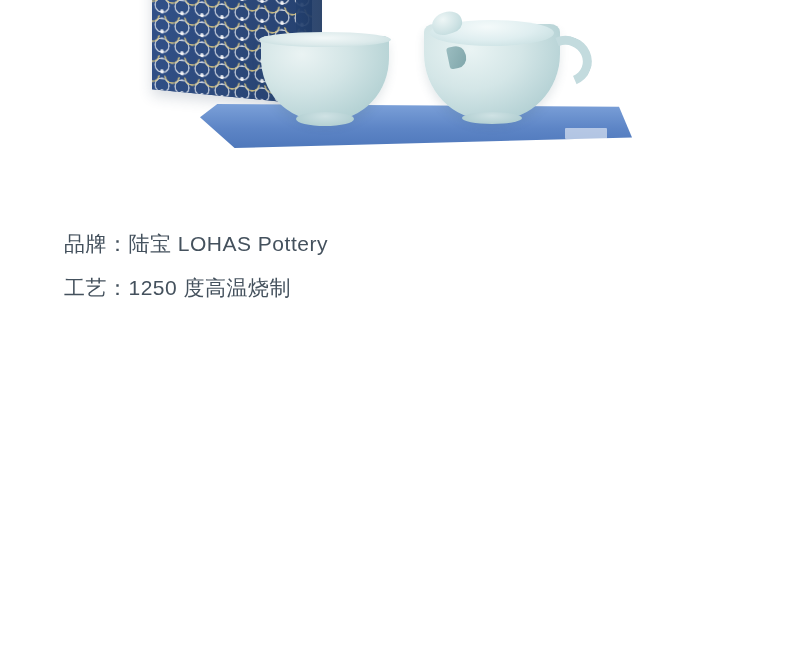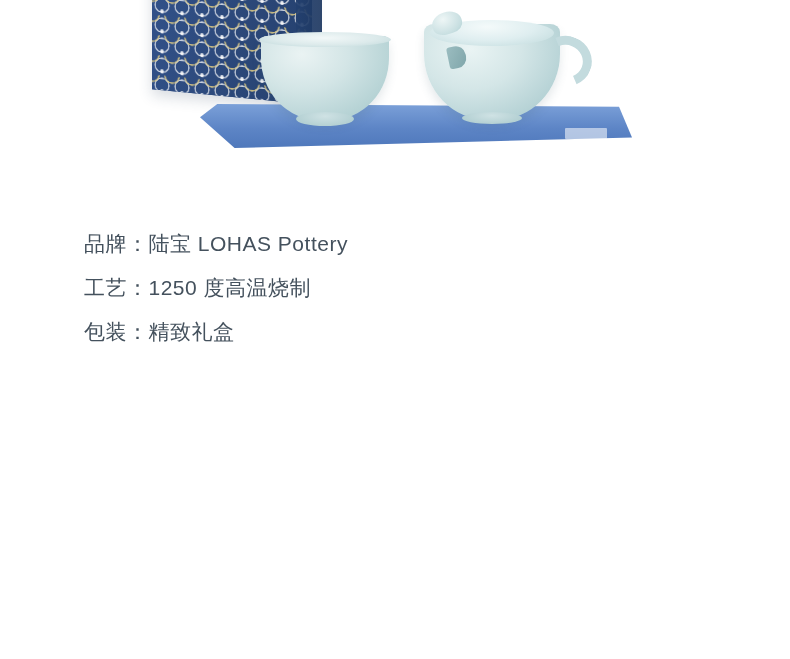--- a/index.html
+++ b/index.html
@@ -174,21 +174,21 @@
     background: radial-gradient(ellipse at 50% 30%, #cfe2e4 0%, #a9c9cc 100%);
     border-radius: 50%;
   }
 
   
   .specs {
     position: absolute;
     left: 0;
     top: 222px;
     width: 777px;
-    padding-left: 84px;
+    padding-left: 64px;
     box-sizing: border-box;
   }
   .spec-row {
     display: block;
     font-size: 21px;
     line-height: 44px;
     color: #44515d;
     letter-spacing: 0.5px;
     white-space: normal;
   }
@@ -230,18 +230,15 @@
     </div>
 
 
 
     <div class="spec-row">
       <span class="spec-label">工艺：</span><span class="spec-value">1250 度高温烧制</span>
     </div>
 
 
 
-    <div class="spec-row">
-      <span class="spec-label">包装：</span><span class="spec-value">精致礼盒</span>
-    </div>
 
   </div>
 </div>
 
 </body></html>

